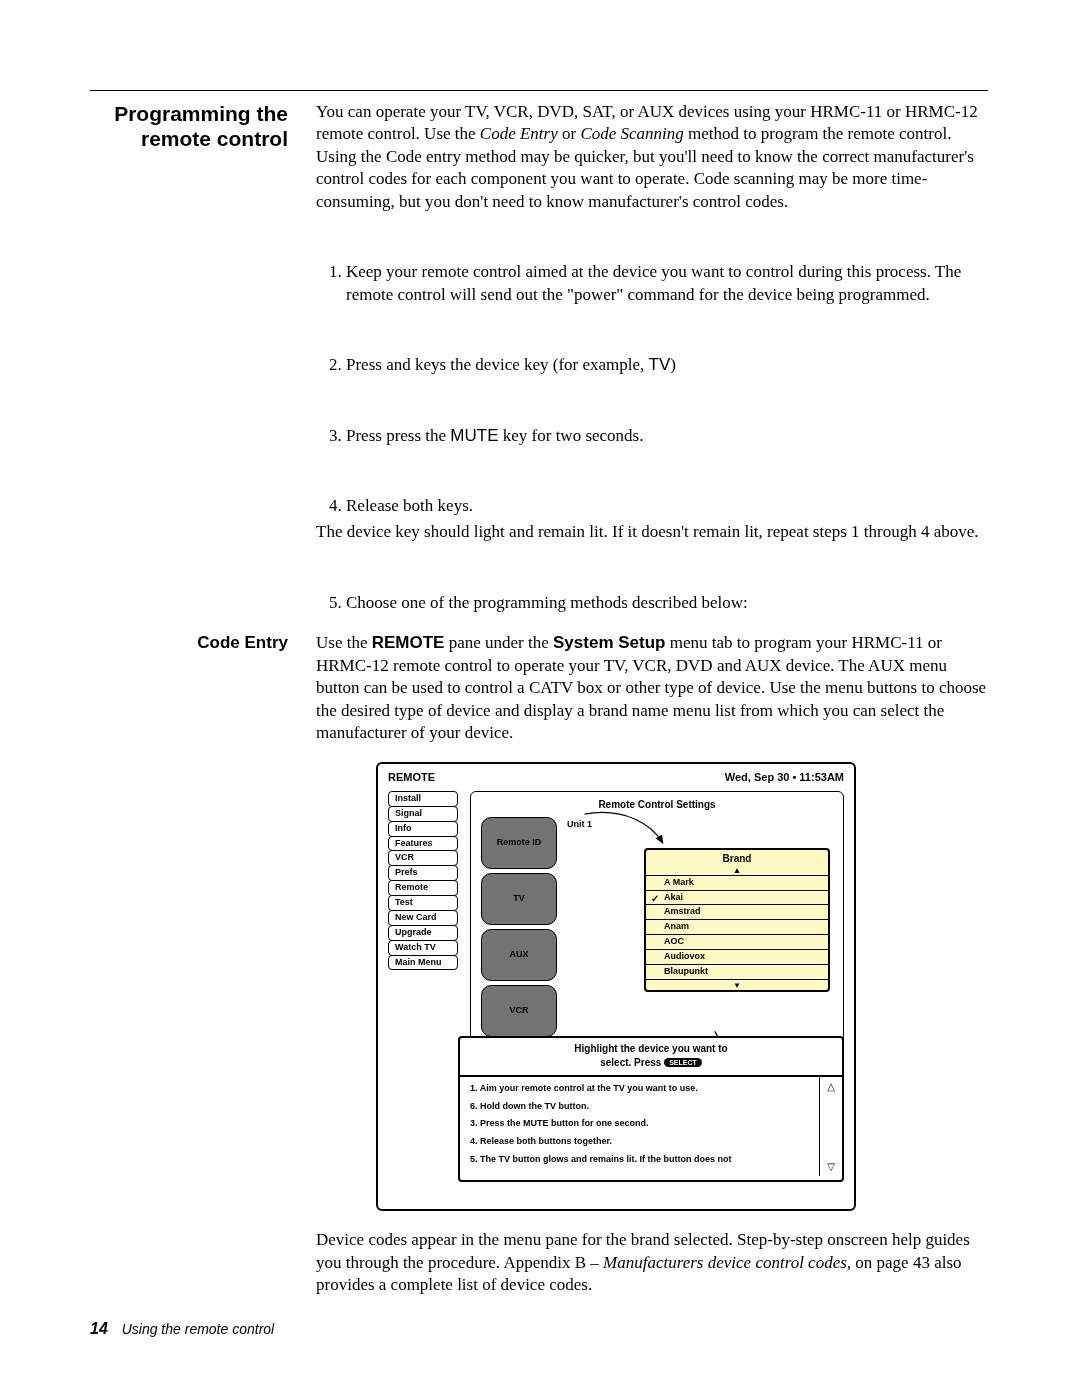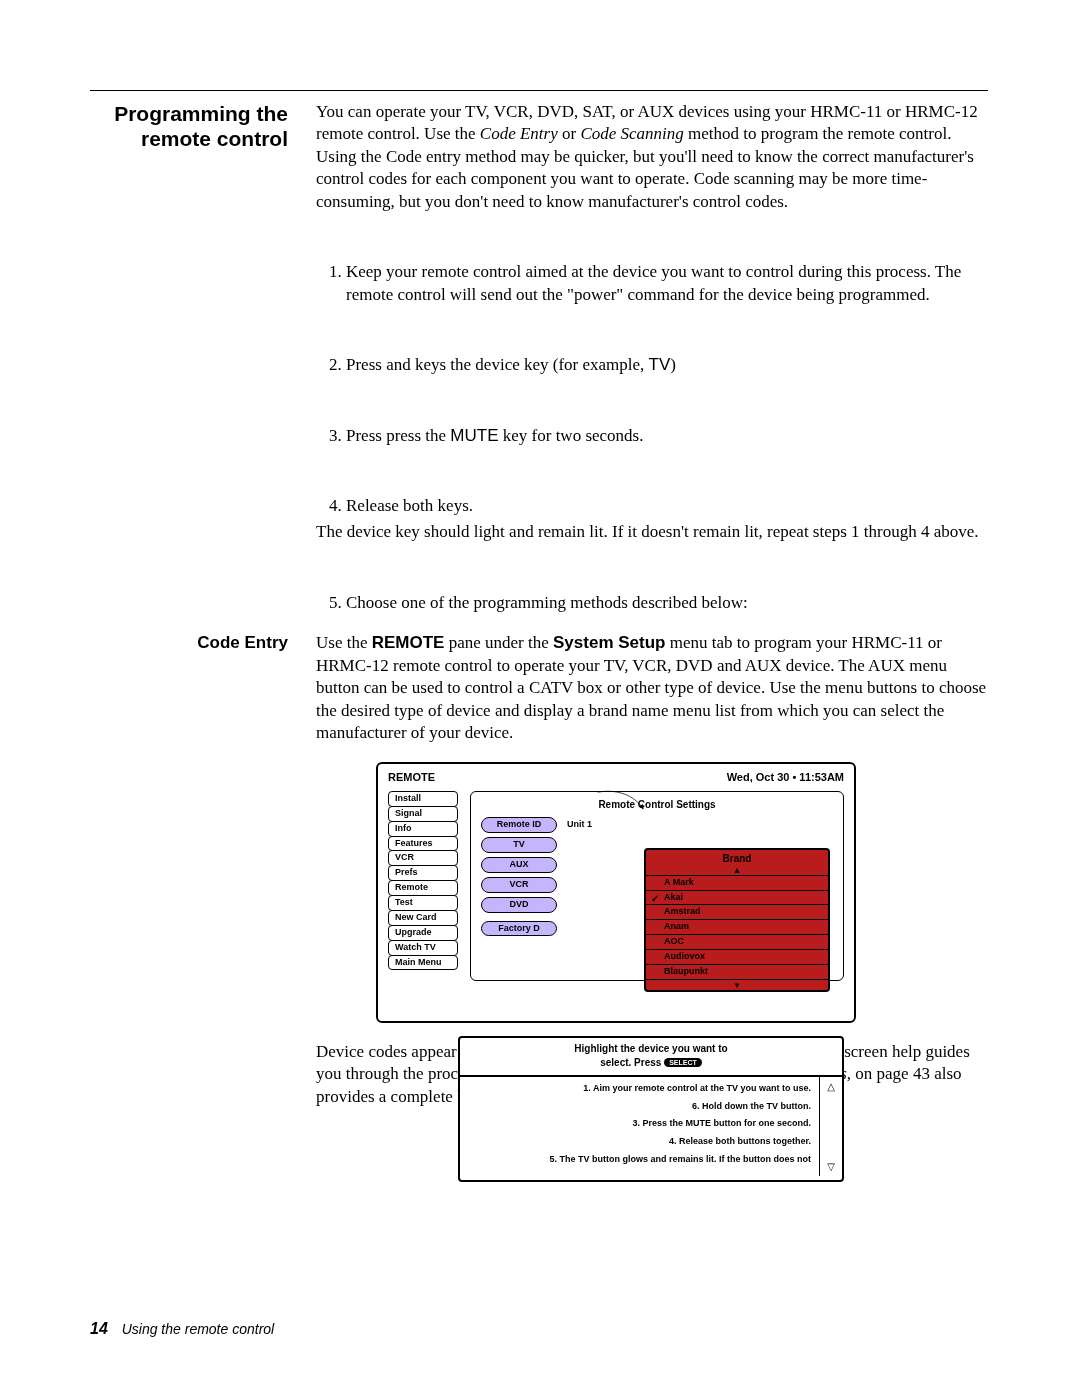--- a/index.html
+++ b/index.html
@@ -112,41 +112,41 @@
     margin-bottom: 6px;
   }
   .field-row {
     display: flex;
     gap: 10px;
     margin-bottom: 4px;
   }
   .pill {
     border: 1px solid #000;
     border-radius: 10px;
-    padding: 1px 10px;
-    font-size: 9px;
-    font-weight: bold;
-    background: #c4b5fd;
+    padding: 19px 10px;
+    font-size: 9px;
+    font-weight: bold;
+    background: #737373;
     min-width: 54px;
     text-align: center;
   }
   .lbl {
     font-size: 9px;
     font-weight: bold;
     padding-top: 2px;
   }
 
   .d-brand {
     position: absolute;
     top: 86px;
     left: 268px;
     width: 182px;
     border: 2px solid #000;
     border-radius: 4px;
-    background: #b91c1c;
+    background: #fef9c3;
     z-index: 3;
   }
   .brand-head {
     text-align: center;
     font-weight: bold;
     font-size: 10px;
     padding: 2px 0 1px 0;
   }
   .brand-head .tri {
     display: block;
@@ -201,21 +201,21 @@
   .help-body {
     display: flex;
   }
   .help-steps {
     flex: 1;
     padding: 6px 8px 4px 10px;
     font-size: 9px;
     font-weight: bold;
     border-right: 1px solid #000;
   }
-  .help-steps p { margin: 0 0 7px 0; line-height: 1.2; text-align: right; }
+  .help-steps p { margin: 0 0 7px 0; line-height: 1.2; }
   .help-scroll {
     width: 22px;
     display: flex;
     flex-direction: column;
     justify-content: space-between;
     align-items: center;
     padding: 3px 0;
     font-size: 10px;
   }
   .help-codes {
@@ -290,21 +290,21 @@
     </div>
     <div class="body">
       <p>
         <span>Use the </span><b class="sf">REMOTE</b><span> pane under the </span><b class="sf">System Setup</b><span> menu tab to program your HRMC-11 or HRMC-12 remote control to operate your TV, VCR, DVD and AUX device. The AUX menu button can be used to control a CATV box or other type of device. Use the menu buttons to choose the desired type of device and display a brand name menu list from which you can select the manufacturer of your device.</span>
       </p>
 
       <div class="diagram">
         <div class="d-outer">
           <div class="d-head">
             <span>REMOTE</span>
-            <span>Wed, Oct 30 • 11:53AM</span>
+            <span>Wed, Sep 30 • 11:53AM</span>
           </div>
           <div class="d-main">
             <div class="d-menu" id="d-menu">
                 <div class="tab">Install</div>
                 <div class="tab">Signal</div>
                 <div class="tab">Info</div>
                 <div class="tab">Features</div>
                 <div class="tab">VCR</div>
                 <div class="tab">Prefs</div>
                 <div class="tab">Remote</div>

